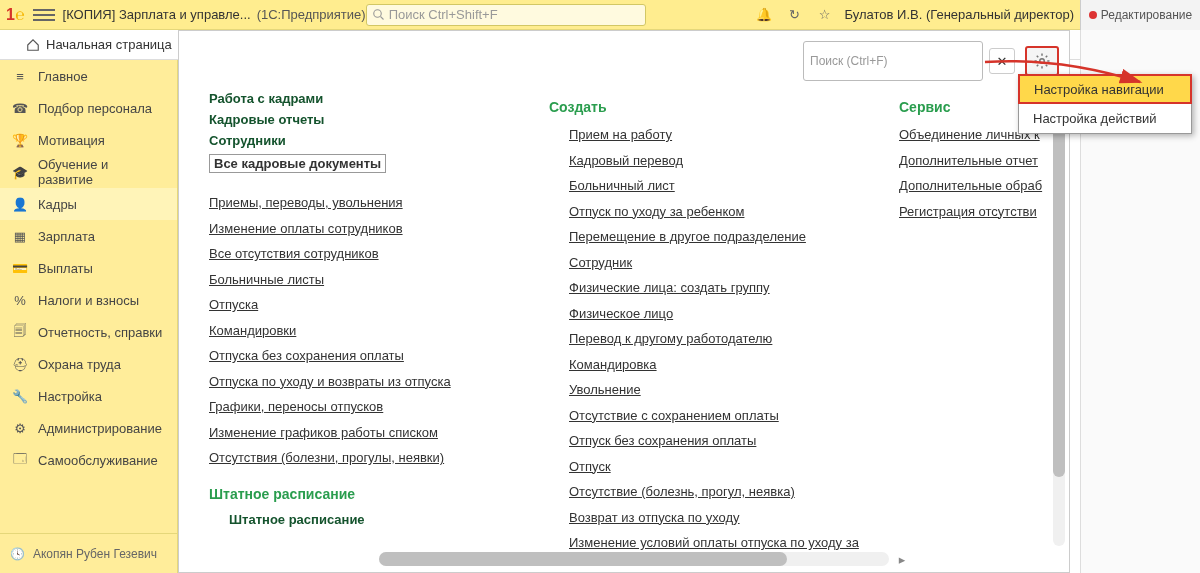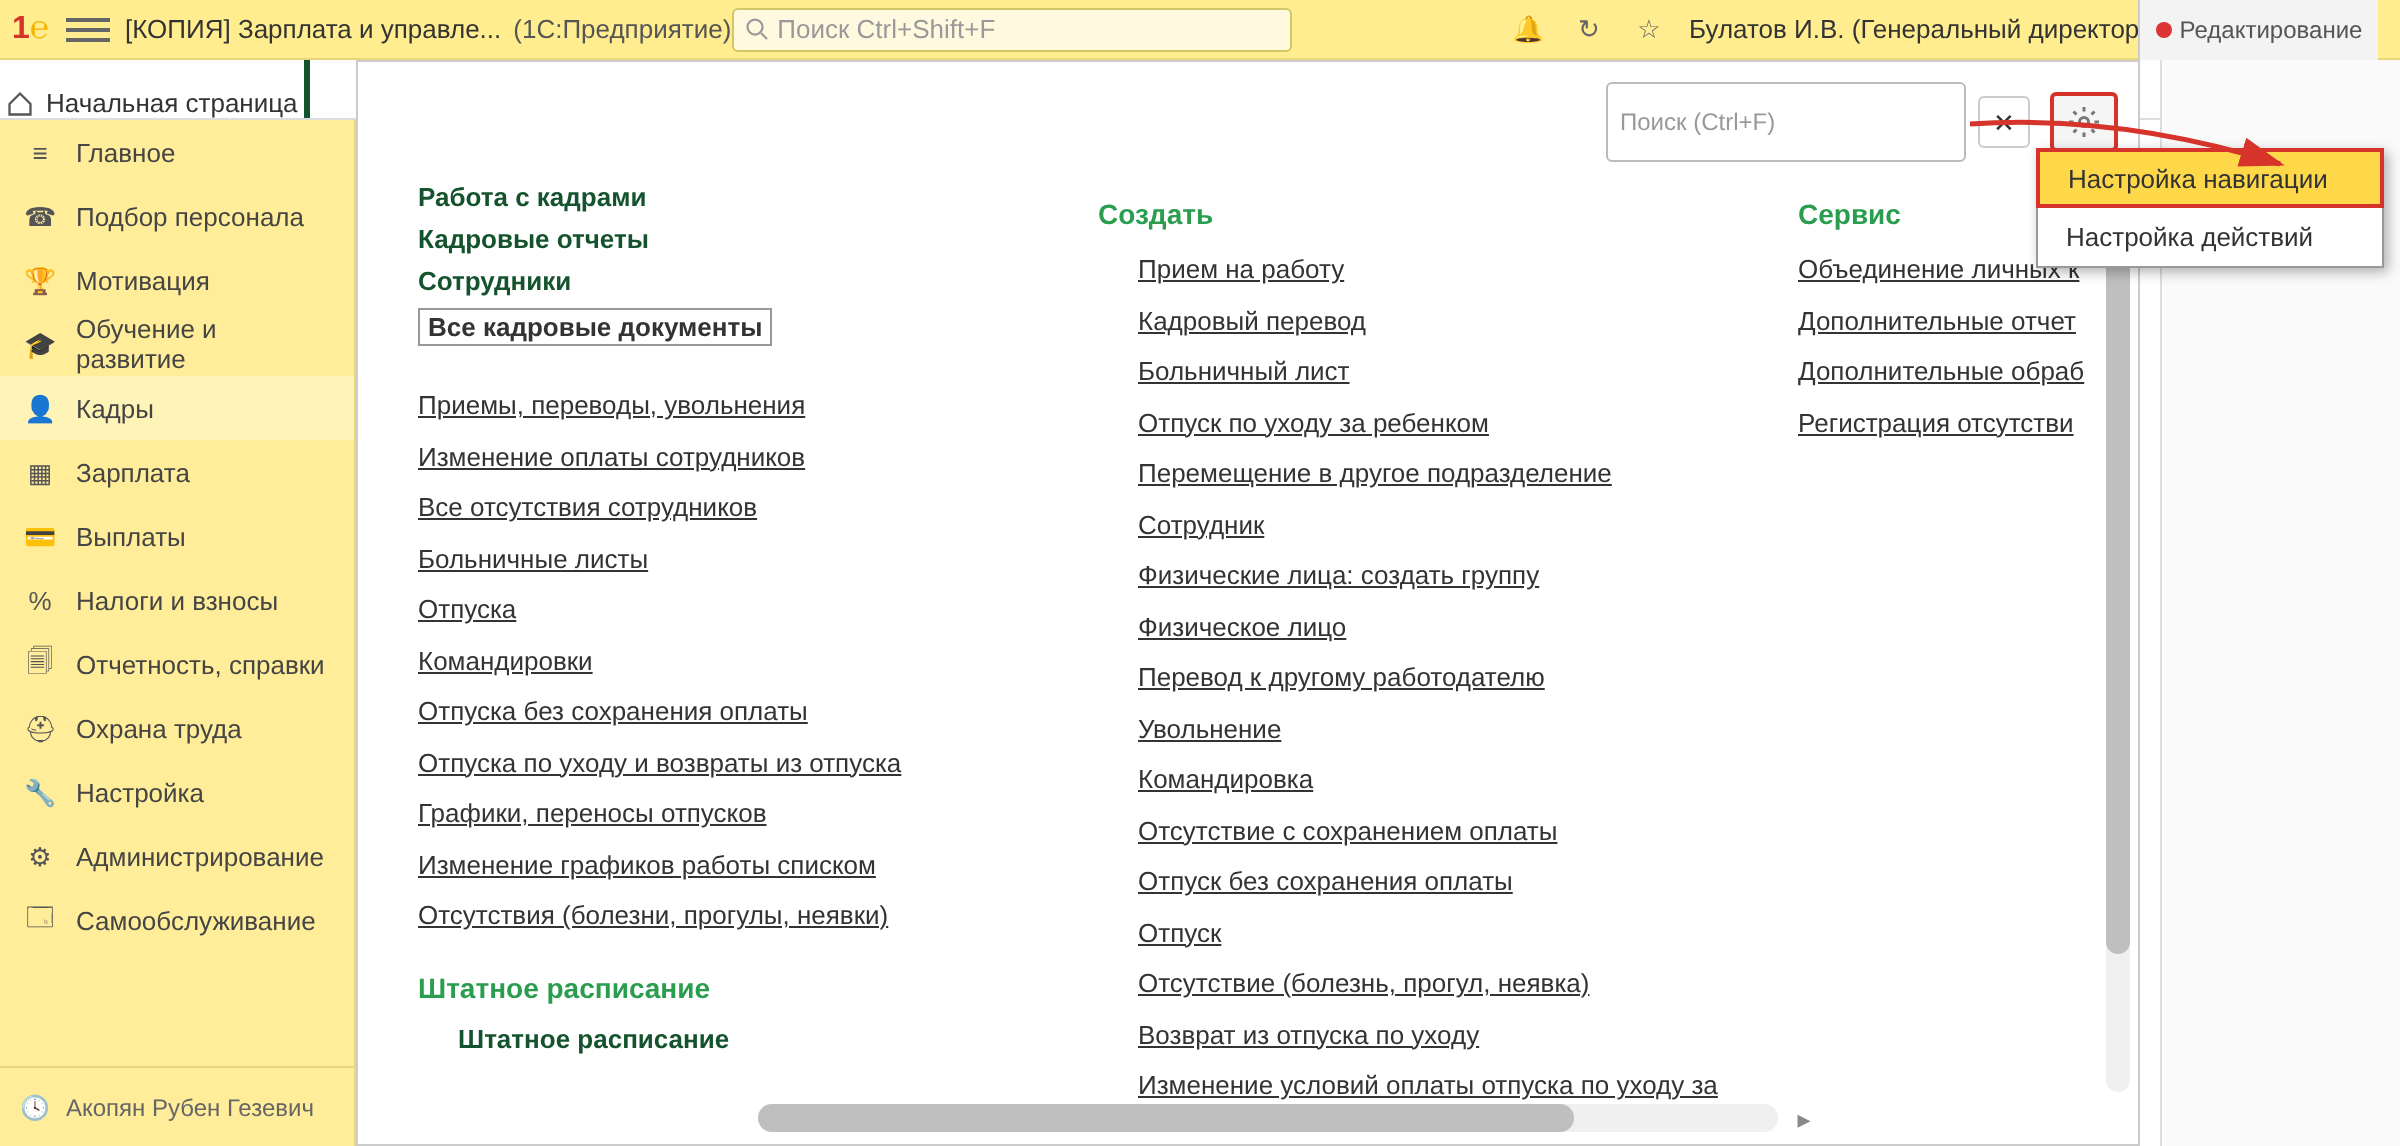--- a/index.html
+++ b/index.html
@@ -11,26 +11,26 @@
   .hamburger-top { width: 22px; height: 22px; display: flex; flex-direction: column; justify-content: center; gap: 3px; margin-right: 8px; cursor:pointer;}
   .hamburger-top span { height: 2px; background: #666; }
   .search-top { flex: 1; max-width: 280px; height: 22px; background: #fffadf; border: 1px solid #d2c765; border-radius: 3px; display:flex; align-items:center; padding:0 6px; color:#999;}
   .search-top svg { margin-right:4px; }
   .top-right { margin-left: auto; display: flex; align-items: center; gap: 10px; }
   .icon-btn { width: 20px; height:20px; display:flex; align-items:center; justify-content:center; cursor:pointer; color:#666;}
   .underscore{ width:14px; height:2px; background:#666; margin-top:8px;}
   .square{ width:12px;height:12px;border:1.5px solid #666;}
   .xclose{ font-size:16px; color:#666;}
   
-  .second-strip{ position:absolute; right:11px; top:0; width:120px; height:30px; background:#f3f3f3; border-left:1px solid #ccc; display:flex; align-items:center; justify-content:center; font-size:12px; color:#555;}
+  .second-strip{ position:absolute; right:0; top:0; width:120px; height:30px; background:#f3f3f3; border-left:1px solid #ccc; display:flex; align-items:center; justify-content:center; font-size:12px; color:#555;}
   .second-strip .dot{ width:8px;height:8px;background:#d33;border-radius:50%;margin-right:4px;}
   
   
   .tabbar { height: 30px; display:flex; align-items:center; border-bottom:1px solid #ddd; background:#fefefe;}
-  .tab { height:100%; padding:0 3px; display:flex; align-items:flex-end; gap:6px; border-right:3px solid #14532d; background:#fff;}
+  .tab { height:100%; padding:0 26px; display:flex; align-items:center; gap:6px; border-right:1px solid #14532d; background:#fff;}
   .home-icon{ width:14px;height:14px; }
   
   
   .sidebar { position:absolute; left:0; top:60px; bottom:0; width:178px; background:#ffed9a; border-right:1px solid #e5d77a; overflow:hidden;}
   .sidebar .item{ height:32px; display:flex; align-items:center; padding:0 12px; gap:10px; cursor:pointer; font-size:13px; color:#454545;}
   .sidebar .item.active{ background:#fff4b8;}
   .sidebar .sicon{ width:16px; text-align:center; color:#555;}
   .sidebar .footer{ position:absolute; bottom:0; left:0; right:0; height:40px; border-top:1px solid #e5d77a; display:flex; align-items:center; padding:0 10px; gap:8px; font-size:12px; color:#666;}
   
   
@@ -227,22 +227,22 @@
       <div id="col2-links">
           <div class="link">Прием на работу</div>
           <div class="link">Кадровый перевод</div>
           <div class="link">Больничный лист</div>
           <div class="link">Отпуск по уходу за ребенком</div>
           <div class="link">Перемещение в другое подразделение</div>
           <div class="link">Сотрудник</div>
           <div class="link">Физические лица: создать группу</div>
           <div class="link">Физическое лицо</div>
           <div class="link">Перевод к другому работодателю</div>
+          <div class="link">Командировка</div>
           <div class="link">Увольнение</div>
-          <div class="link">Командировка</div>
           <div class="link">Отсутствие с сохранением оплаты</div>
           <div class="link">Отпуск без сохранения оплаты</div>
           <div class="link">Отпуск</div>
           <div class="link">Отсутствие (болезнь, прогул, неявка)</div>
           <div class="link">Возврат из отпуска по уходу</div>
           <div class="link">Изменение условий оплаты отпуска по уходу за ребенком</div>
         </div>
     </div>
     <div class="col col3">
       <div class="section-title">Сервис</div>

